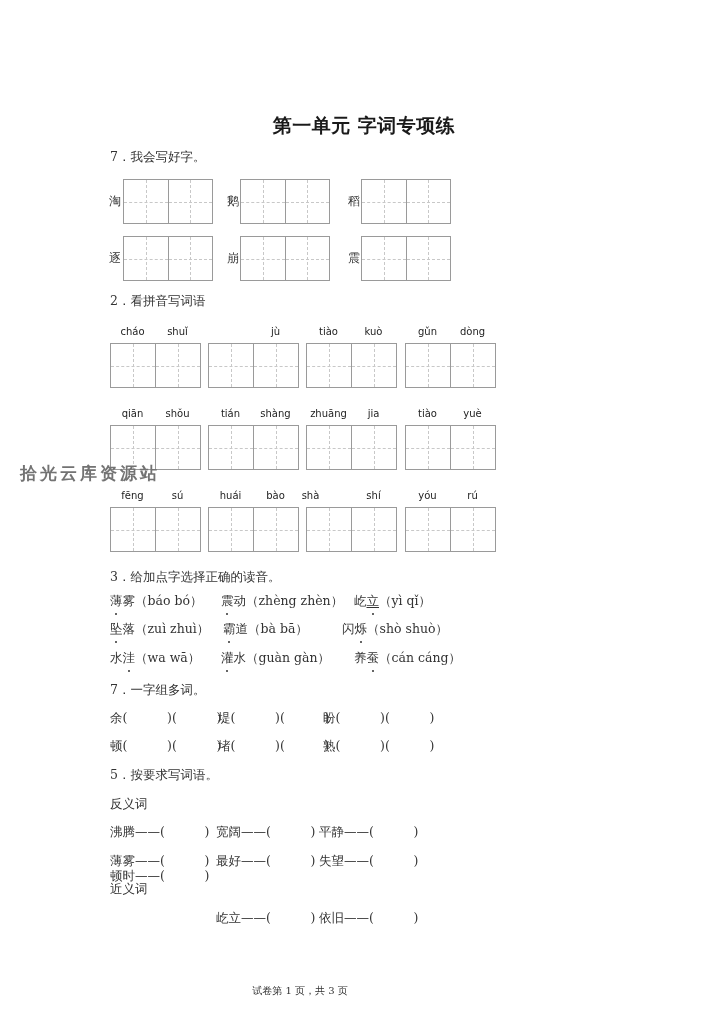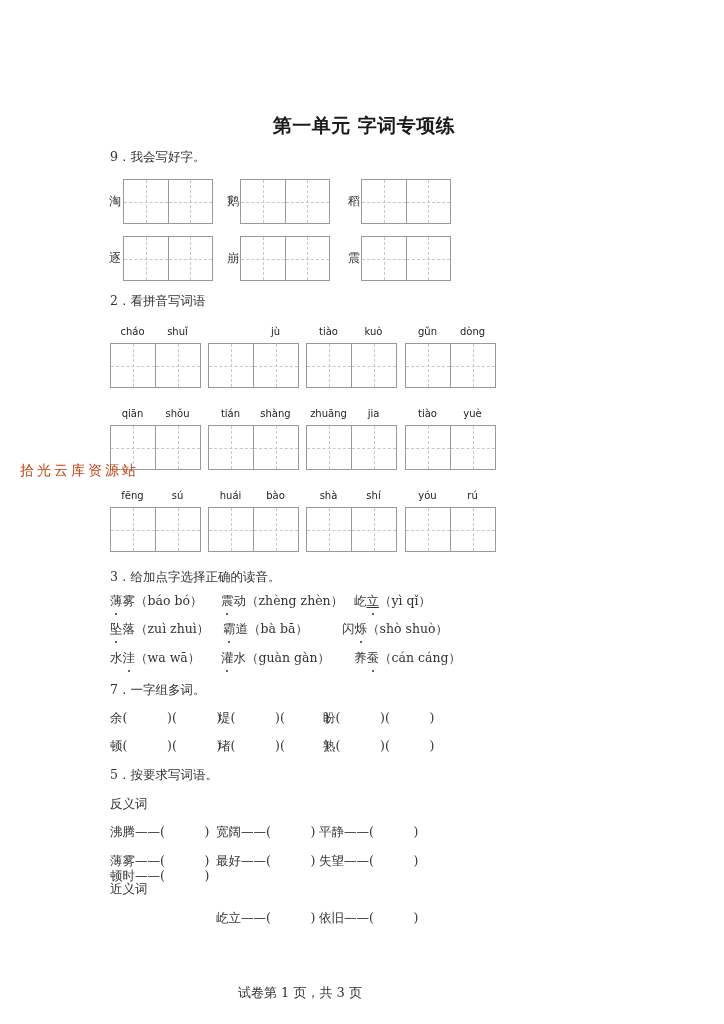--- a/index.html
+++ b/index.html
@@ -15,34 +15,34 @@
   .grid {
     position: absolute; height: 45px; border: 1px solid #9a9a9a; box-sizing: border-box;
     display: flex; background: #fff;
   }
   .cell { flex: 1; position: relative; box-sizing: border-box; }
   .cell + .cell { border-left: 1px solid #9a9a9a; }
   .cell::before { content: ""; position: absolute; left: 0; right: 0; top: 50%; border-top: 1px dashed #c8c8c8; }
   .cell::after { content: ""; position: absolute; top: 0; bottom: 0; left: 50%; border-left: 1px dashed #c8c8c8; }
   .charlabel { font-size: 12px; color: #333; }
   .py { font-family: "DejaVu Sans", "Liberation Sans", sans-serif; font-size: 10px; color: #222; text-align: center; width: 45px; }
-  .watermark { left: 20px; top: 462px; font-family: "DejaVu Sans", sans-serif; font-size: 14px; font-weight: normal; color: #c2410c; letter-spacing: 3px; }
+  .watermark { left: 20px; top: 462px; font-family: "DejaVu Sans", sans-serif; font-size: 17px; font-weight: bold; color: #737373; letter-spacing: 3px; }
   .s3row { font-size: 12.5px; color: #333; }
   .dot { position: relative; display: inline-block; }
   .dot::after { content: ""; position: absolute; left: 50%; bottom: -5px; width: 2px; height: 2px; margin-left: -1px; background: #333; border-radius: 50%; }
   .ul { text-decoration: underline; text-underline-offset: 2px; }
   .item { font-size: 12.5px; color: #333; }
-  .footer { left: 0; width: 600px; top: 984px; text-align: center; font-size: 13px; color: #333; }
+  .footer { left: 0; width: 600px; top: 984px; text-align: center; font-size: 10px; color: #333; }
 </style>
 </head>
 <body>
 
 <div class="abs title">第一单元  字词专项练</div>
 
-<div class="abs qlabel" style="top:149px">9．我会写好字。</div>
+<div class="abs qlabel" style="top:149px">7．我会写好字。</div>
 <div id="q1">
     <div class="abs charlabel" style="left:109px;top:193px">淘</div>
     <div class="grid" style="left:123px;top:179px;width:90px">
       <div class="cell"></div>
       <div class="cell"></div>
     </div>
     <div class="abs charlabel" style="left:227px;top:193px">鹅</div>
     <div class="grid" style="left:240px;top:179px;width:90px">
       <div class="cell"></div>
       <div class="cell"></div>
@@ -124,21 +124,21 @@
     <div class="grid" style="left:110px;top:507px;width:91px">
       <div class="cell"></div>
       <div class="cell"></div>
     </div>
     <div class="abs py" style="left:208px;top:490px">huái</div>
     <div class="abs py" style="left:253px;top:490px">bào</div>
     <div class="grid" style="left:208px;top:507px;width:91px">
       <div class="cell"></div>
       <div class="cell"></div>
     </div>
-    <div class="abs py" style="left:306px;top:490px">shà</div>
+    <div class="abs py" style="left:288px;top:490px">shà</div>
     <div class="abs py" style="left:351px;top:490px">shí</div>
     <div class="grid" style="left:306px;top:507px;width:91px">
       <div class="cell"></div>
       <div class="cell"></div>
     </div>
     <div class="abs py" style="left:405px;top:490px">yóu</div>
     <div class="abs py" style="left:450px;top:490px">rú</div>
     <div class="grid" style="left:405px;top:507px;width:91px">
       <div class="cell"></div>
       <div class="cell"></div>

